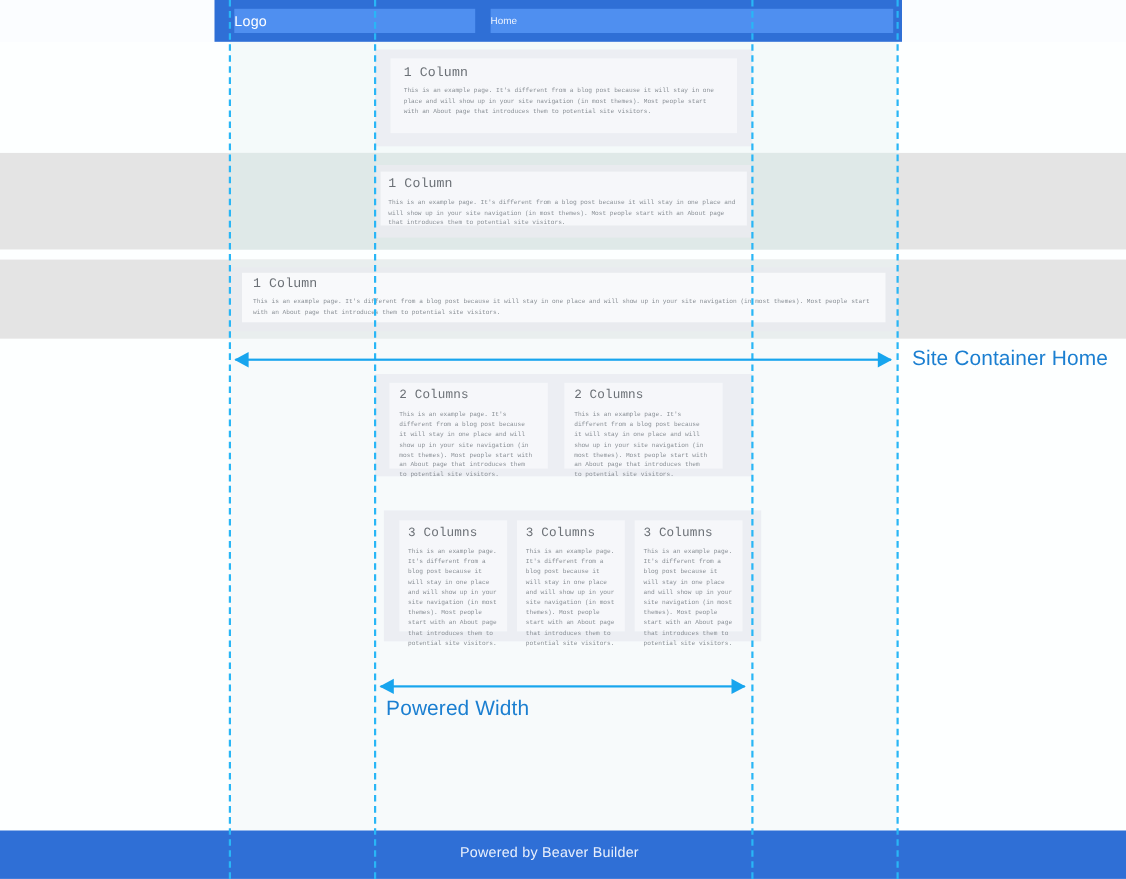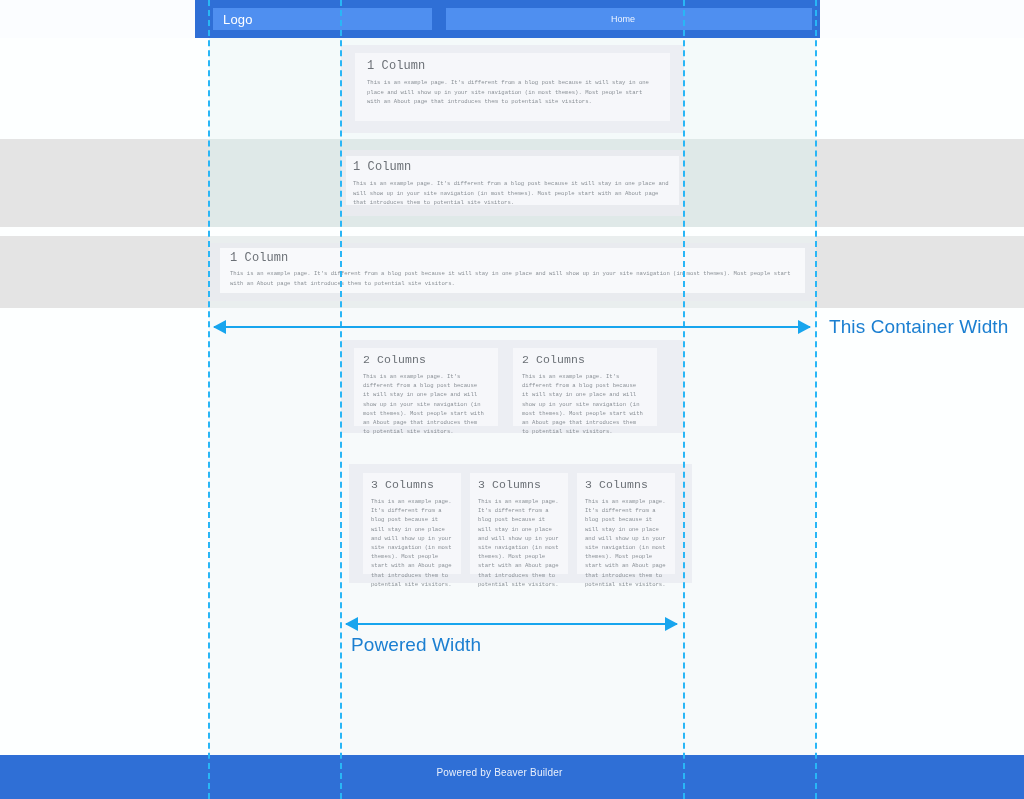--- a/index.html
+++ b/index.html
@@ -19,26 +19,26 @@
   .header-outer{
     position:absolute; left:195px; top:0; width:625px; height:38px;
     background:#2f6fd6;
   }
   .logo-box{
     position:absolute; left:213px; top:8px; width:219px; height:22px;
     background:#4f8ff0;
     display:flex; align-items:center;
   }
   .logo-text{
-    color:#ffffff; font-size:13px; padding-left:10px; letter-spacing:.2px;
+    color:#ffffff; font-size:13px; letter-spacing:.2px;
   }
   .nav-box{
     position:absolute; left:446px; top:8px; width:366px; height:22px;
     background:#4f8ff0;
-    display:flex; align-items:center; justify-content:center;
+    display:flex; align-items:center; justify-content:flex-start;
   }
   .nav-link{
     color:#eef4ff; font-size:9px; padding-right:12px;
   }
 
   
   .band{ position:absolute; left:0; width:1024px; }
   .band.white { background:#fdffff; }
   .band.grey  { background:#e4e4e4; }
 
@@ -84,21 +84,21 @@
     font-size:19px; line-height:21px; letter-spacing:.1px;
   }
 
   
   .footer{
     position:absolute; left:0; top:755px; width:1024px; height:44px;
     background:#2f6fd6;
   }
   .footer-text{
     position:absolute; left:0; top:12px; width:999px; text-align:center;
-    color:#e9f0fc; font-size:10px; letter-spacing:.2px;
+    color:#e9f0fc; font-size:13px; letter-spacing:.2px;
   }
 </style>
 </head>
 <body>
 
 <div id="page">
 
   <div class="band white" style="top:38px;height:101px;"></div>
   <div class="band grey" style="top:139px;height:88px;"></div>
   <div class="band white" style="top:227px;height:9px;"></div>
@@ -169,21 +169,21 @@
     <div class="footer-text">Powered by Beaver Builder</div>
   </div>
 
   <div class="guide" style="left:208px;"></div>
   <div class="guide" style="left:340px;"></div>
   <div class="guide" style="left:683px;"></div>
   <div class="guide" style="left:815px;"></div>
 
   <div class="anno-arrow" style="left:214px;top:326px;width:596px;"></div>
   <div class="anno-label" style="left:829px;top:316px;width:190px;">
-    <div>This Container Width</div>
+    <div>Site Container Home</div>
   </div>
 
   <div class="anno-arrow" style="left:346px;top:623px;width:331px;"></div>
   <div class="anno-label" style="left:351px;top:634px;width:330px;">
     <div>Powered Width</div>
   </div>
 
 </div>
 
 </body></html>

